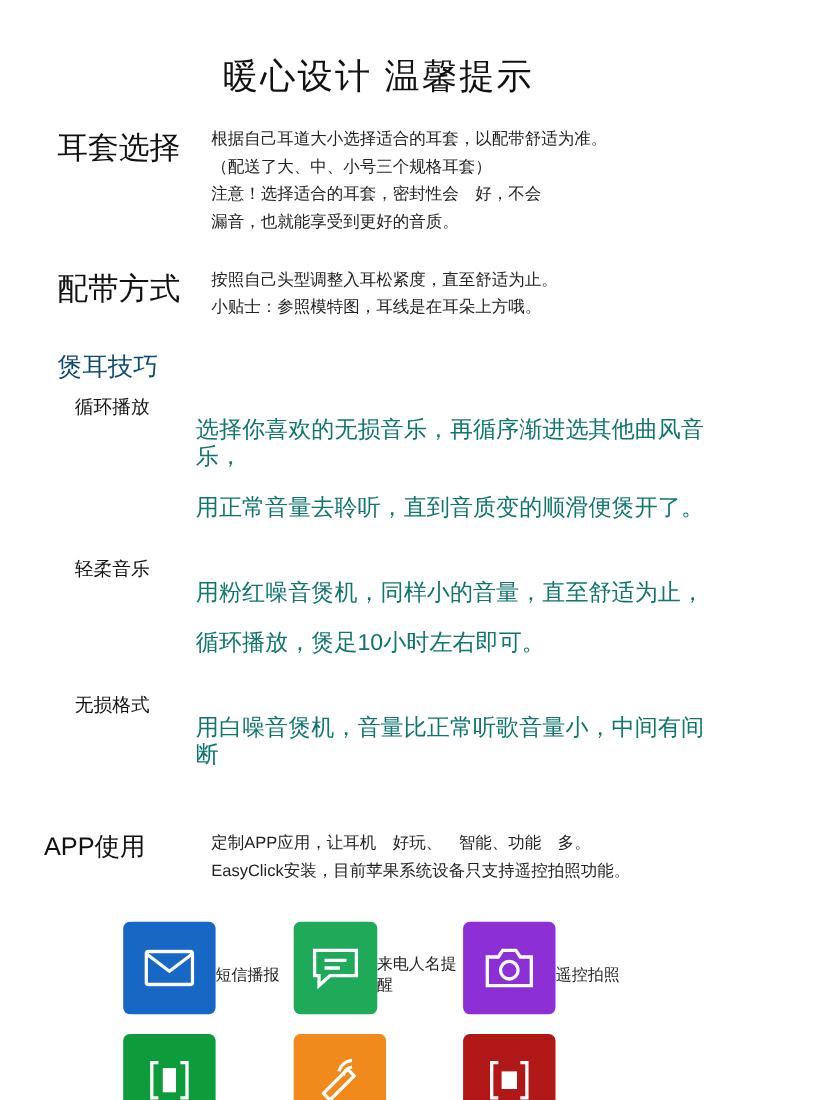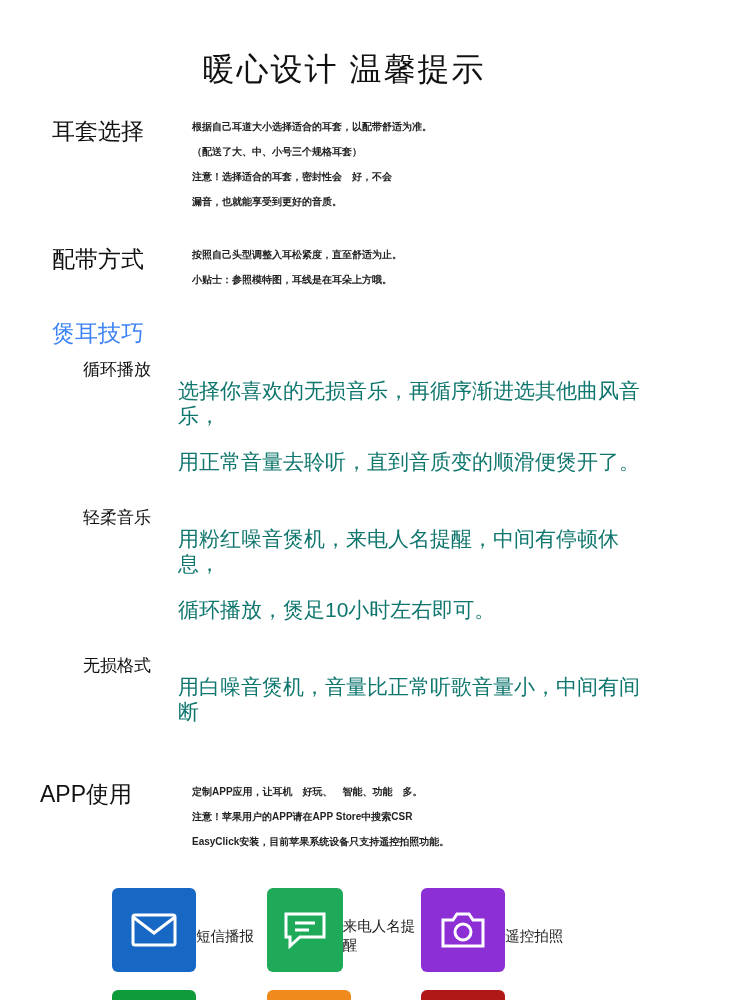--- a/index.html
+++ b/index.html
@@ -29,66 +29,65 @@
     padding-top: 48px;
     font-weight: 400;
   }
 
   .section {
     display: block;
     position: relative;
     margin-top: 14px;
   }
   .sec-head {
-    font-size: 23px;
+    font-size: 28px;
     color: #111;
     font-weight: 400;
     position: absolute;
     left: 52px;
     top: 0;
     white-space: nowrap;
   }
   .sec-body {
     margin-left: 192px;
     margin-right: 48px;
-    font-size: 10px;
+    font-size: 15px;
     line-height: 25px;
     color: #222;
-    font-weight: bold;
   }
   .sec-body p {
     margin: 0;
   }
 
   
   .sec-earcup { margin-top: 18px; }
   .sec-earcup .sec-head { top: 2px; }
   .sec-earcup .sec-body { margin-top: 22px; }
 
   .sec-wear { margin-top: 28px; }
   .sec-wear .sec-head { top: 2px; text-align: center; }
   .sec-wear .sec-body { }
 
   
   .sec-burn { margin-top: 26px; }
   .burn-head {
     font-size: 23px;
-    color: #3b82f6;
+    color: #0c4a6e;
     margin-left: 52px;
     margin-bottom: 8px;
   }
   .sub-row {
     display: flex;
     align-items: flex-start;
     margin-bottom: 10px;
   }
   .sub-label {
     width: 110px;
     min-width: 110px;
-    text-align: center;
+    text-align: left;
     font-size: 17px;
     color: #111;
     padding-right: 12px;
     padding-top: 1px;
     box-sizing: border-box;
     margin-left: 68px;
   }
   .sub-text {
     font-size: 21px;
     line-height: 25px;
@@ -164,38 +163,37 @@
       <div class="sub-label">循环播放</div>
       <div class="sub-text">
         <p>选择你喜欢的无损音乐，再循序渐进选其他曲风音乐，</p>
         <p>用正常音量去聆听，直到音质变的顺滑便煲开了。</p>
       </div>
     </div>
 
     <div class="sub-row">
       <div class="sub-label">轻柔音乐</div>
       <div class="sub-text">
-        <p>用粉红噪音煲机，来电人名提醒，中间有停顿休息，</p>
+        <p>用粉红噪音煲机，同样小的音量，直至舒适为止，</p>
         <p>循环播放，煲足10小时左右即可。</p>
       </div>
     </div>
 
     <div class="sub-row">
       <div class="sub-label">无损格式</div>
       <div class="sub-text">
         <p>用白噪音煲机，音量比正常听歌音量小，中间有间断</p>
       </div>
     </div>
   </div>
 
   <div class="section sec-app">
     <div class="sec-head">APP使用</div>
     <div class="sec-body">
       <p>定制APP应用，让耳机　好玩、　智能、功能　多。</p>
-      <p>注意！苹果用户的APP请在APP Store中搜索CSR</p>
       <p>EasyClick安装，目前苹果系统设备只支持遥控拍照功能。</p>
     </div>
   </div>
 
   <div class="icon-grid">
 
     <div class="icon-cell">
       <div class="icon-tile" style="background: rgb(22, 104, 196);">
         <span>
           <svg width="46" height="34" viewBox="0 0 46 34" fill="none" stroke="#ffffff" stroke-width="3">

